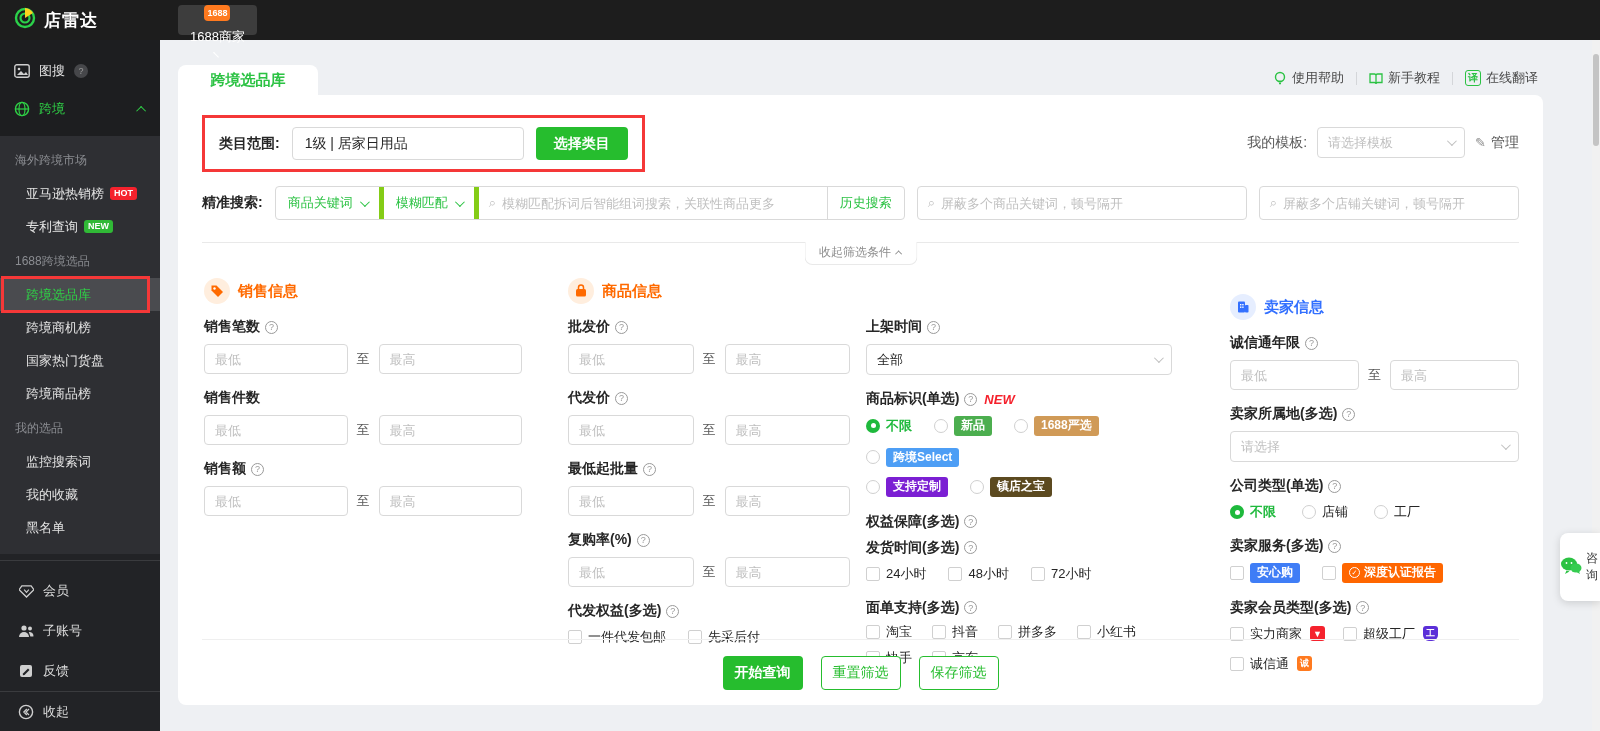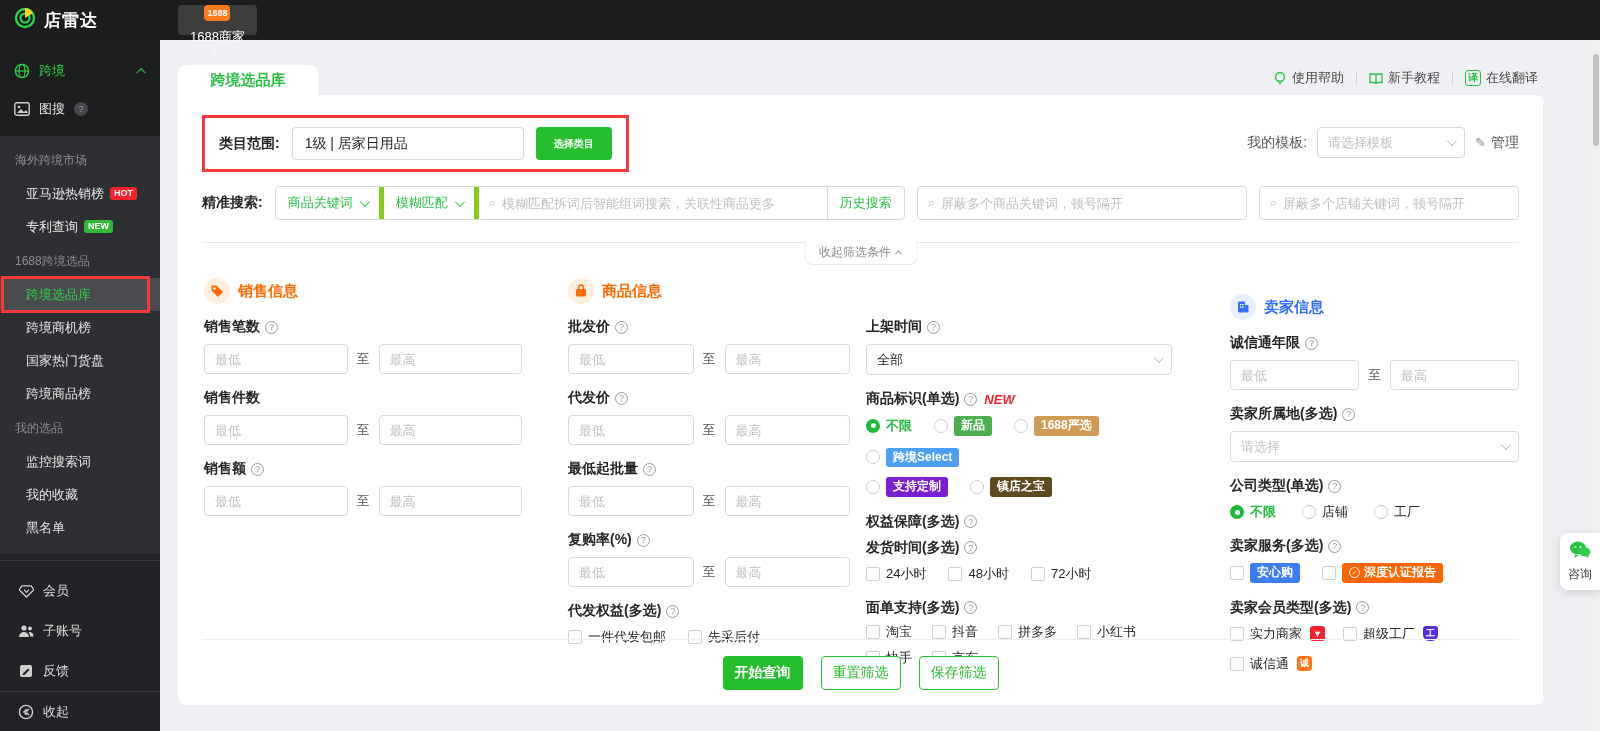--- a/index.html
+++ b/index.html
@@ -58,21 +58,21 @@
   .g-icon { color:#2bc243; display:flex; }
   .trans-icon { width:16px; height:16px; border:1.5px solid #2bc243; border-radius:3px; color:#2bc243; font-size:10px; font-weight:bold; display:flex; align-items:center; justify-content:center; }
 
   .card { position:relative; margin:0 57px 0 18px; width:1365px; height:610px; background:#fff; border-radius:0 8px 8px 8px; padding:20px 24px 0 24px; }
 
   
   .toolbar-row { display:flex; align-items:flex-start; justify-content:space-between; }
   .red-box { border:3px solid #f53838; padding:9px 14px; display:flex; align-items:center; gap:12px; }
   .cat-label { font-size:14px; font-weight:bold; color:#262626; }
   .cat-input { width:232px; height:33px; border:1px solid #d9d9d9; border-radius:4px; font-size:14px; color:#262626; padding:0 12px; font-family:inherit; }
-  .btn-green { background:#26bd2e; color:#fff; border:none; border-radius:4px; font-size:10px; font-weight:bold; height:33px; padding:0 18px; cursor:pointer; font-family:inherit; }
+  .btn-green { background:#26bd2e; color:#fff; border:none; border-radius:4px; font-size:14px; font-weight:bold; height:33px; padding:0 18px; cursor:pointer; font-family:inherit; }
   .tpl-group { display:flex; align-items:center; gap:10px; margin-top:12px; color:#595959; font-size:14px; }
   .select { height:31px; border:1px solid #d9d9d9; border-radius:4px; display:flex; align-items:center; justify-content:space-between; padding:0 10px; font-size:13px; cursor:pointer; background:#fff; }
   .select .ph { color:#bfbfbf; }
   .select .val { color:#262626; }
   .sel-chev { color:#bfbfbf; }
   .tpl-select { width:148px; }
   .manage { display:flex; align-items:center; gap:5px; cursor:pointer; }
   .pencil { font-size:13px; color:#8c8c8c; }
 
   
@@ -137,21 +137,21 @@
   .m-ic.red { background:#f5222d; }
   .m-ic.purple { background:#5b2fd8; border-radius:3px 3px 6px 6px; }
   .m-ic.orange { background:#ff7a1f; }
 
   
   .card-footer { position:absolute; left:24px; right:24px; bottom:0; height:66px; border-top:1px solid #efefef; display:flex; align-items:center; justify-content:center; gap:18px; }
   .btn-query { width:80px; height:34px; background:#26bd2e; color:#fff; font-size:14px; font-weight:bold; border:none; border-radius:4px; cursor:pointer; font-family:inherit; }
   .btn-ghost { width:80px; height:34px; background:#fff; color:#26bd2e; font-size:14px; border:1px solid #26bd2e; border-radius:4px; cursor:pointer; font-family:inherit; }
 
   
-  .consult { position:absolute; right:0; top:533px; width:40px; height:57px; background:#fff; border-radius:8px 0 0 8px; box-shadow:0 2px 8px rgba(0,0,0,.15); display:flex; flex-direction:column; align-items:center; justify-content:center; gap:4px; font-size:12px; color:#333; cursor:pointer; z-index:40; }
+  .consult { position:absolute; right:0; top:533px; width:40px; height:68px; background:#fff; border-radius:8px 0 0 8px; box-shadow:0 2px 8px rgba(0,0,0,.15); display:flex; align-items:center; justify-content:center; gap:4px; font-size:12px; color:#333; cursor:pointer; z-index:40; }
   .scroll-track { position:absolute; right:0; top:40px; width:8px; bottom:0; background:#f1f1f1; z-index:35; }
   .scroll-thumb { position:absolute; right:1px; top:14px; width:6px; height:92px; border-radius:3px; background:#c4c4c4; }
 </style>
 </head>
 <body>
 
 <div class="app">
 
   <header class="topbar">
     <div class="logo-wrap">
@@ -166,41 +166,41 @@
     </div>
     <div class="merchant-tab">
       <span class="badge-1688">1688</span>
       <span>1688商家</span>
       <span class="chev up chev-white"></span>
     </div>
   </header>
 
   <aside class="sidebar">
     <div class="side-top">
+      <div class="side-main-item">
+        <span class="icon">
+            <svg width="16" height="14" viewBox="0 0 16 14">
+              <rect x="0.8" y="0.8" width="14.4" height="12.4" rx="2" fill="none" stroke="#cfcfcf" stroke-width="1.4"></rect>
+              <circle cx="5" cy="5" r="1.3" fill="#cfcfcf"></circle>
+              <path d="M3 11 L7 7 L10 10 L12 8 L14 11 Z" fill="#cfcfcf"></path>
+            </svg>
+          </span>
+        <span>图搜</span>
+        <span class="help-dot"></span>
+      </div>
       <div class="side-main-item active">
         <span class="icon">
             <svg width="16" height="16" viewBox="0 0 16 16">
               <circle cx="8" cy="8" r="6.6" fill="none" stroke="#2fd146" stroke-width="1.4"></circle>
               <ellipse cx="8" cy="8" rx="3" ry="6.6" fill="none" stroke="#2fd146" stroke-width="1.2"></ellipse>
               <line x1="1.4" y1="8" x2="14.6" y2="8" stroke="#2fd146" stroke-width="1.2"></line>
             </svg>
           </span>
         <span>跨境</span>
         <span class="chev up" style="margin-left:auto;color:#2fd146;"></span>
-      </div>
-      <div class="side-main-item">
-        <span class="icon">
-            <svg width="16" height="14" viewBox="0 0 16 14">
-              <rect x="0.8" y="0.8" width="14.4" height="12.4" rx="2" fill="none" stroke="#cfcfcf" stroke-width="1.4"></rect>
-              <circle cx="5" cy="5" r="1.3" fill="#cfcfcf"></circle>
-              <path d="M3 11 L7 7 L10 10 L12 8 L14 11 Z" fill="#cfcfcf"></path>
-            </svg>
-          </span>
-        <span>图搜</span>
-        <span class="help-dot"></span>
       </div>
     </div>
 
     <div class="submenu">
       <div class="group-title">海外跨境市场</div>
       <div class="nav-item">
         <span>亚马逊热销榜</span>
         <span class="mini-badge hot">HOT</span>
       </div>
       <div class="nav-item">

